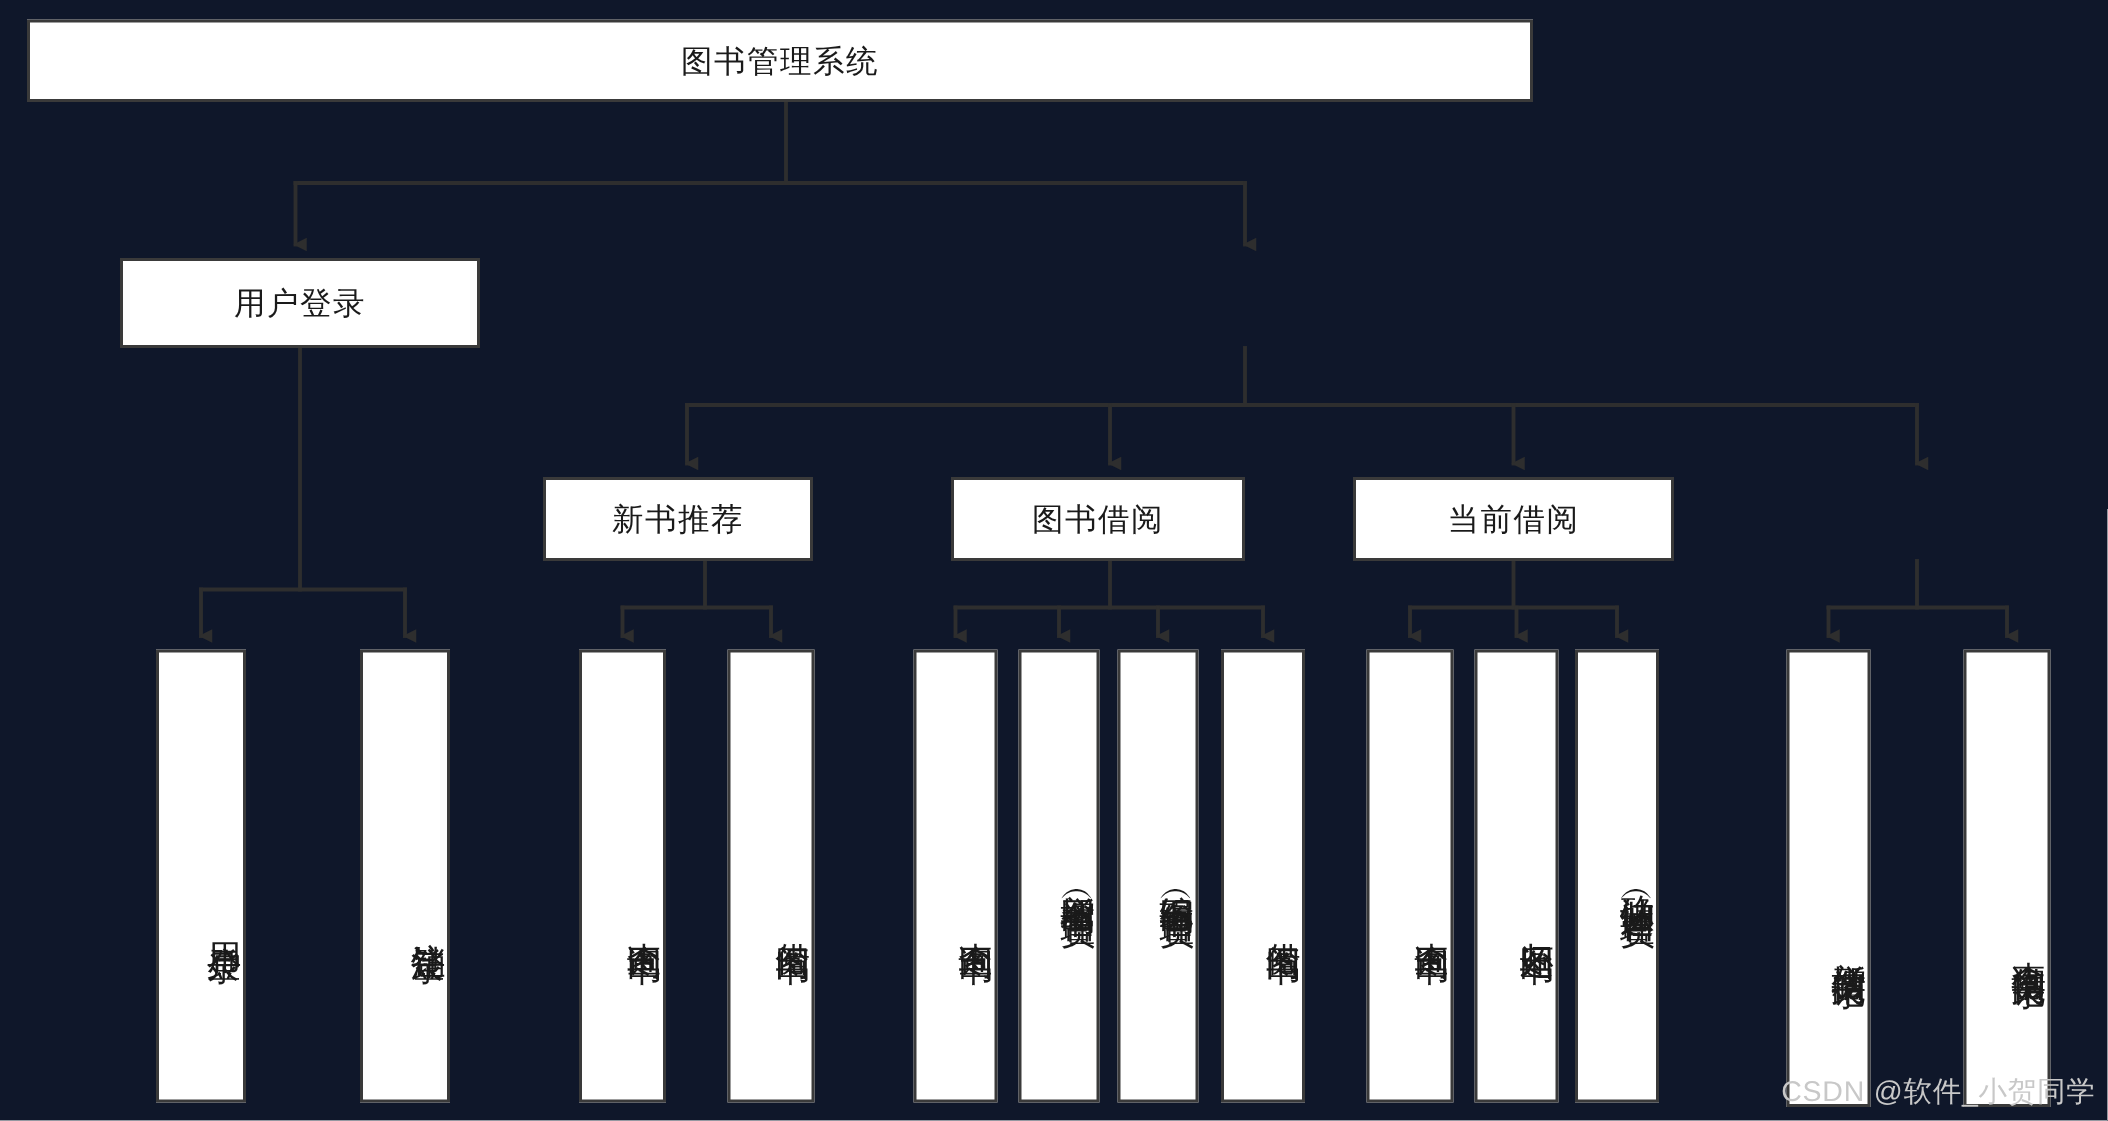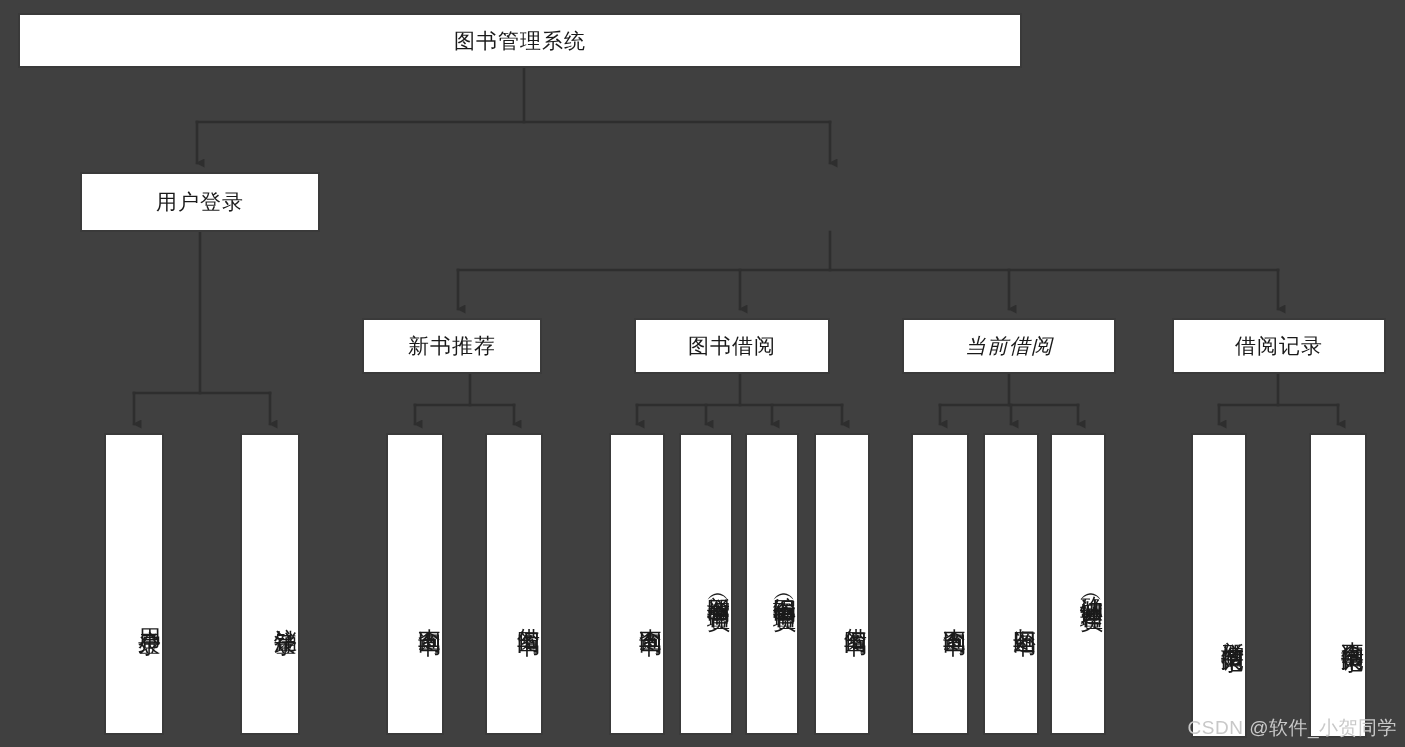--- a/index.html
+++ b/index.html
@@ -7,21 +7,21 @@
     padding: 0;
     background: #ffffff;
   }
   body {
     font-family: "Liberation Sans", "DejaVu Sans", sans-serif;
   }
   #canvas {
     position: relative;
     width: 1405px;
     height: 747px;
-    background: #404040;
+    background: #0f172a;
     overflow: hidden;
   }
   #edges {
     position: absolute;
     left: 0;
     top: 0;
     width: 1405px;
     height: 747px;
     pointer-events: none;
   }
@@ -134,25 +134,22 @@
   <div class="node horizontal" style="left:80px; top:172px; width:240px; height:60px;">
     <span class="node-label">用户登录</span>
   </div>
 
   <div class="node horizontal" style="left:362px; top:318px; width:180px; height:56px;">
     <span class="node-label">新书推荐</span>
   </div>
   <div class="node horizontal" style="left:634px; top:318px; width:196px; height:56px;">
     <span class="node-label">图书借阅</span>
   </div>
-  <div class="node horizontal" style="left:902px; top:318px; width:214px; height:56px;font-style:italic;">
+  <div class="node horizontal" style="left:902px; top:318px; width:214px; height:56px;">
     <span class="node-label">当前借阅</span>
-  </div>
-  <div class="node horizontal" style="left:1172px; top:318px; width:214px; height:56px;">
-    <span class="node-label">借阅记录</span>
   </div>
 
   <div class="node vertical mid-text" style="left:104px; top:433px; width:60px; height:302px;">
     <span class="node-label">用户登录</span>
   </div>
   <div class="node vertical mid-text" style="left:240px; top:433px; width:60px; height:302px;">
     <span class="node-label">注销登录</span>
   </div>
 
   <div class="node vertical mid-text" style="left:386px; top:433px; width:58px; height:302px;">

